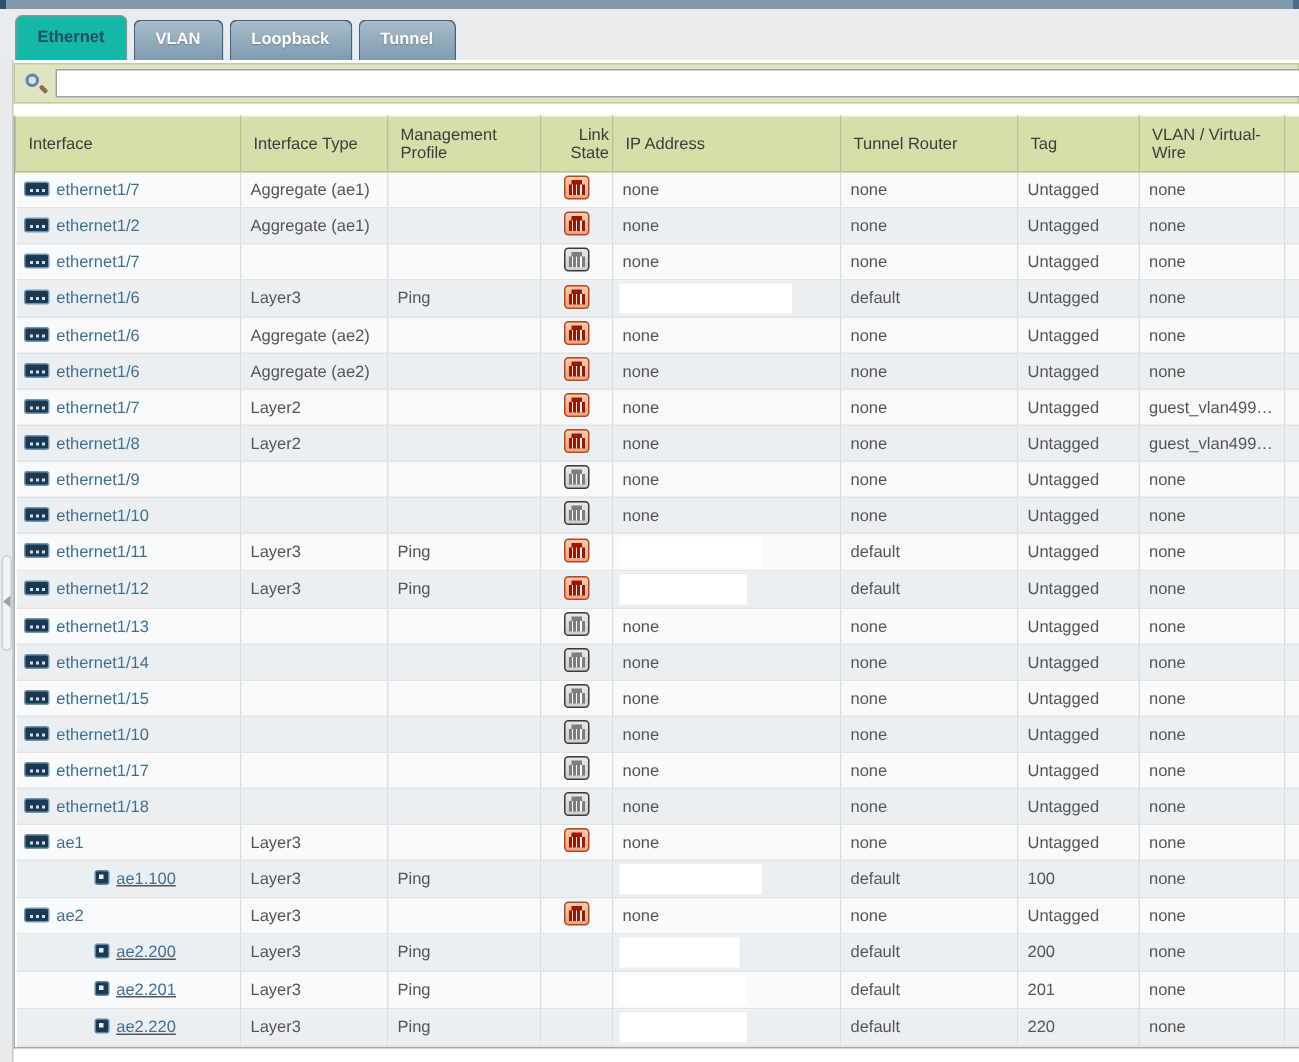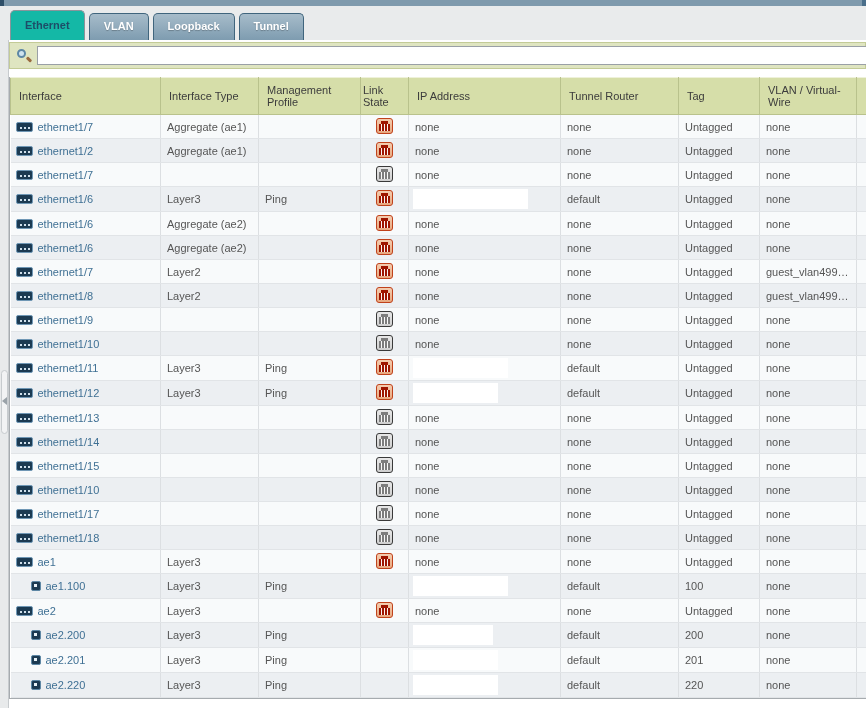--- a/index.html
+++ b/index.html
@@ -47,31 +47,31 @@
 
   
   .grid-wrap { position:absolute; top:37px; left:9px; width:860px; }
   table { border-collapse:collapse; table-layout:fixed; width:876px; }
   col.c-if{width:150px} col.c-type{width:98px} col.c-mgmt{width:102px} col.c-link{width:48px}
   col.c-ip{width:152px} col.c-vr{width:118px} col.c-tag{width:81px} col.c-vlan{width:97px}
   col.c-sliver{width:30px}
   thead th { background:#d6dea9; border:1px solid #b9c28c; border-top:1px solid #eef1da;
              height:37px; text-align:left; vertical-align:middle; padding:2px 8px;
              font-weight:normal; color:#3c3c3c; }
-  thead th.center { text-align:left; padding:2px 2px; }
+  thead th.center { text-align:right; padding:2px 2px; }
   .grid-wrap { border:1px solid #a6abaf; border-top:none; }
   tbody td { height:24px; border-right:1px solid #dcdfe2; border-bottom:1px solid #e1e4e7;
              padding:0 6px; white-space:nowrap; overflow:hidden; text-overflow:ellipsis;
              color:#555; vertical-align:middle; }
   tbody tr.odd  { background:#f8fafb; }
   tbody tr.even { background:#eceff2; }
   td.center { text-align:center; padding:0; }
   a.if-link { color:#3f7094; text-decoration:none; }
   td.if-cell { padding-left:5px; }
-  td.if-cell.sub { padding-left:20px; }
+  td.if-cell.sub { padding-left:52px;text-decoration:underline; }
 
   
   .eth-icon { display:inline-block; width:17px; height:10px; background:#1b3a52;
               border:1px solid #6f97b5; border-radius:2px; position:relative;
               vertical-align:-1px; margin-right:5px; }
   .eth-icon::before { content:""; position:absolute; left:3px; top:4px; width:2px; height:2px;
                       background:#cfe0ec; box-shadow:4px 0 0 #cfe0ec, 8px 0 0 #cfe0ec; }
 
   
   .sub-icon { display:inline-block; width:10px; height:10px; background:#1b3a52;

